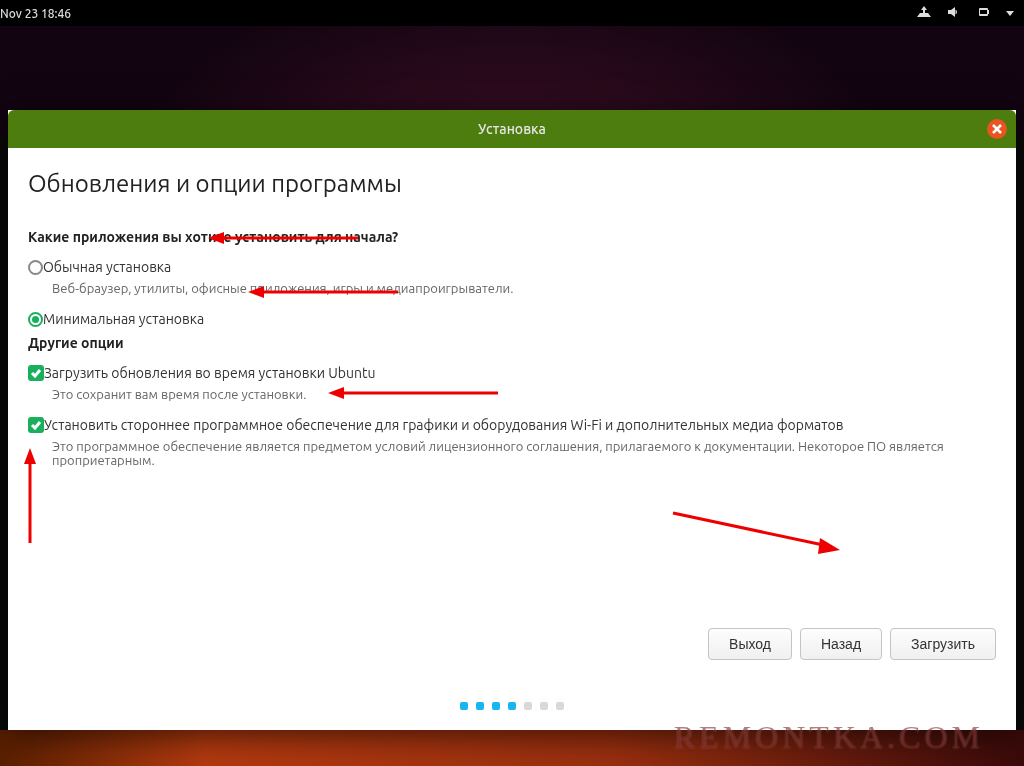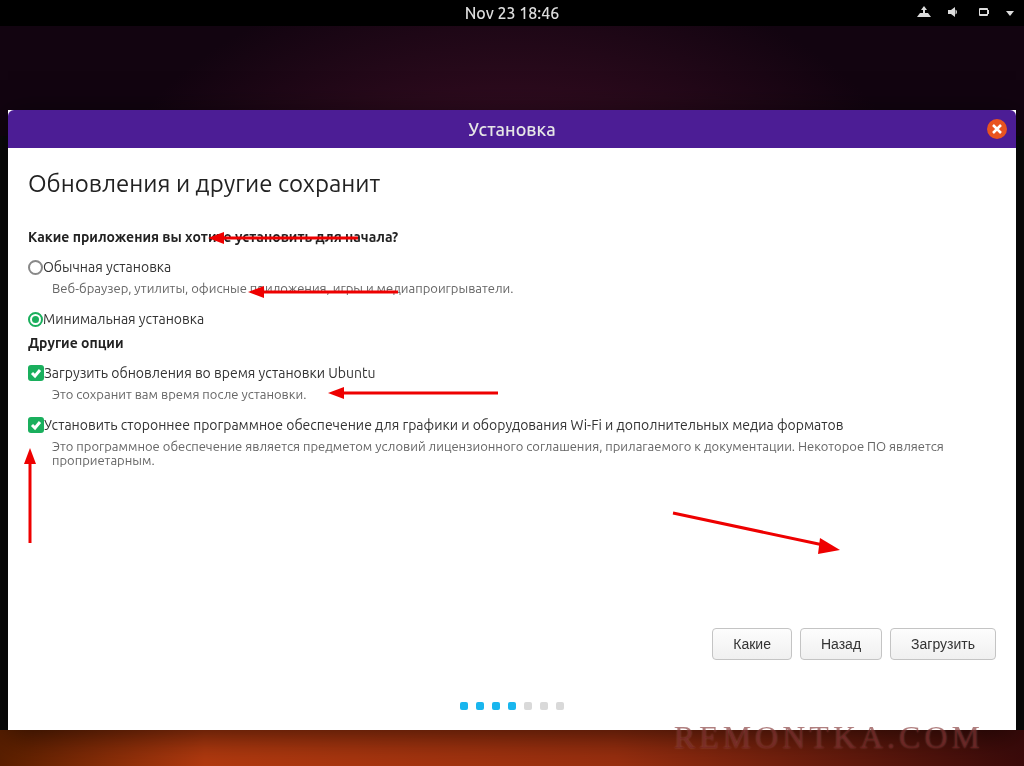--- a/index.html
+++ b/index.html
@@ -2,22 +2,22 @@
 <html><head>
 <meta charset="utf-8">
 <style>
   * { box-sizing: border-box; margin: 0; padding: 0; }
   html, body { width: 1024px; height: 766px; overflow: hidden; font-family: Ubuntu, "Noto Sans", "Segoe UI", sans-serif; }
   body { background: #0a0a0a; position: relative; }
 
   
   .topbar {
     position: absolute; top: 0; left: 0; right: 0; height: 26px;
-    background: #000; color: #ddd; font-size: 16px;
-    display: flex; align-items: center; justify-content: center;
+    background: #000; color: #ddd; font-size: 12px;
+    display: flex; align-items: center; justify-content: flex-start;
   }
   .topbar .clock { font-weight: 500; }
   .tray { position: absolute; right: 10px; top: 0; height: 26px; display: flex; align-items: center; gap: 14px; }
   .tray svg { width: 16px; height: 16px; fill: #ddd; }
   .tray .caret { width: 0; height: 0; border-left: 4px solid transparent; border-right: 4px solid transparent; border-top: 5px solid #ddd; }
 
   
   .desktop-bg {
     position: absolute; top: 26px; left: 0; right: 0; height: 110px;
     background: radial-gradient(ellipse 600px 400px at 50% 200%, #4a0f32 0%, #2a0a1c 40%, #120410 70%);
@@ -28,23 +28,23 @@
   }
 
   
   .window {
     position: absolute; top: 110px; left: 8px; right: 8px; bottom: 36px;
     background: #fff; border-radius: 0;
     box-shadow: 0 6px 30px rgba(0,0,0,.6);
     display: flex; flex-direction: column;
   }
   .titlebar {
-    height: 38px; background: #4c1d95; color: #e6e6e6;
+    height: 38px; background: #4d7c0f; color: #e6e6e6;
     display: flex; align-items: center; justify-content: center;
-    font-size: 18px; font-weight: 500; position: relative;
+    font-size: 14px; font-weight: 500; position: relative;
     border-top-left-radius: 6px; border-top-right-radius: 6px;
   }
   .close-btn {
     position: absolute; right: 9px; top: 9px; width: 20px; height: 20px;
     border-radius: 50%; background: #e95420; display: flex; align-items: center; justify-content: center;
     cursor: pointer;
   }
   .close-btn svg { width: 10px; height: 10px; stroke: #fff; stroke-width: 2.5; }
 
   .body {
@@ -135,21 +135,21 @@
   <div class="titlebar">
     <span>Установка</span>
     <div class="close-btn">
       <svg viewBox="0 0 10 10">
           <path d="M1 1l8 8M9 1l-8 8"></path>
         </svg>
     </div>
   </div>
 
   <div class="body">
-    <h1 class="page-title">Обновления и другие сохранит</h1>
+    <h1 class="page-title">Обновления и опции программы</h1>
 
     <div class="question">Какие приложения вы хотите установить для начала?</div>
 
     <label class="opt">
       <span class="radio"></span>
       <span>Обычная установка</span>
     </label>
     <div class="desc">Веб-браузер, утилиты, офисные приложения, игры и медиапроигрыватели.</div>
 
     <label class="opt">
@@ -205,21 +205,21 @@
       </svg>
     </div>
     <div class="arrow" style="left:660px; top:360px;">
       <svg width="180" height="50">
         <line x1="5" y1="5" x2="160" y2="38" stroke="#e00" stroke-width="3"></line>
         <polygon class="arrow-head" points="172,42 152,30 150,46"></polygon>
       </svg>
     </div>
 
     <div class="buttons">
-      <button class="btn">Какие</button>
+      <button class="btn">Выход</button>
       <button class="btn">Назад</button>
       <button class="btn">Загрузить</button>
     </div>
 
     <div class="dots">
       <span class="dot done"></span>
       <span class="dot done"></span>
       <span class="dot done"></span>
       <span class="dot active"></span>
       <span class="dot"></span>

